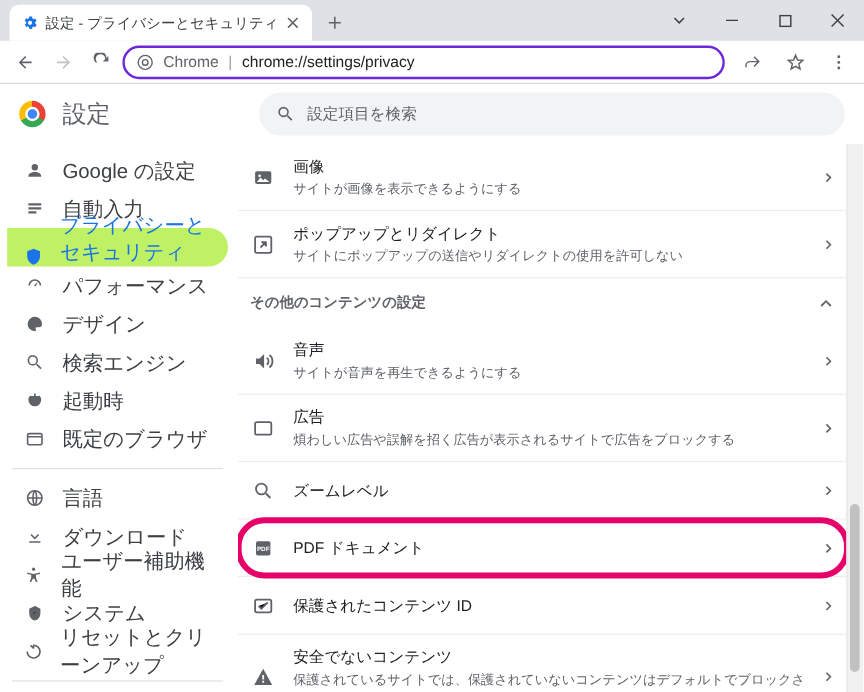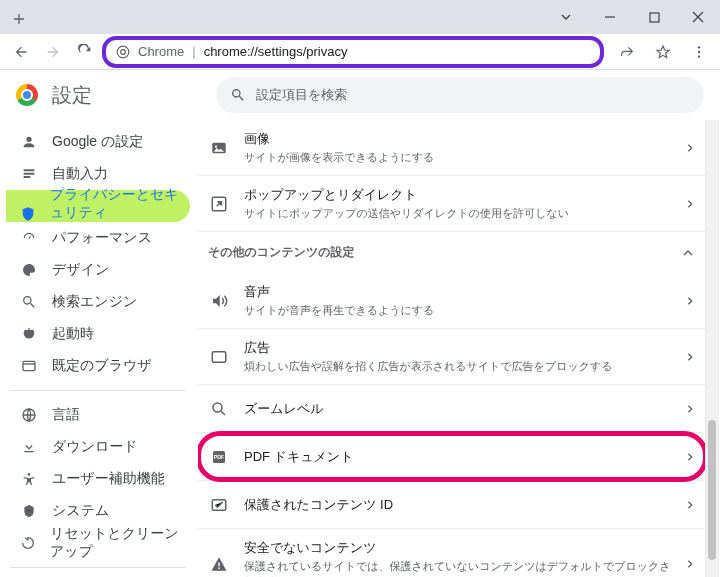--- a/index.html
+++ b/index.html
@@ -9,37 +9,37 @@
   .tab { background: #fff; border-radius: 8px 8px 0 0; height: 30px; margin-left: 8px; padding: 0 10px 0 10px; display: flex; align-items: center; gap: 6px; min-width: 190px; font-size: 12px; color: #3c4043; }
   .tab .favicon { width: 14px; height: 14px; display: flex; align-items: center; justify-content: center; }
   .tab .close { margin-left: auto; width: 12px; height: 12px; display:flex; align-items:center; justify-content:center;}
   .newtab { width: 26px; height: 26px; display:flex; align-items:center; justify-content:center; margin-left:6px; margin-bottom:2px;}
   .winctrls { margin-left:auto; display:flex; align-items:center; height:34px; }
   .winbtn { width:44px; height:30px; display:flex; align-items:center; justify-content:center; color:#3c4043;}
   
   .addrrow { height: 36px; background:#fff; border-bottom:1px solid #dadce0; display:flex; align-items:center; padding:0 6px; gap:2px;}
   .navicon { width:30px; height:30px; display:flex;align-items:center;justify-content:center; color:#5f6368; border-radius:50%; }
   .navicon.disabled { color:#bdc1c6; }
-  .omnibox { flex:1; display:flex; align-items:center; height:28px; border:4px solid #6d28d9; border-radius:14px; padding:12px 10px; gap:8px; font-size:13px; color:#5f6368; }
+  .omnibox { flex:1; display:flex; align-items:center; height:28px; border:2px solid #6d28d9; border-radius:14px; padding:12px 10px; gap:8px; font-size:13px; color:#5f6368; }
   .omnibox .chip { color:#5f6368; }
   .omnibox .sep { color:#9aa0a6; }
   .omnibox .path { color:#202124; }
   .addrright { display:flex; align-items:center; gap:6px; margin-left:6px;}
   
   .content { flex:1; display:flex; flex-direction:column; overflow:hidden; }
   .apphdr { height:50px; display:flex; align-items:center; padding:0 16px; gap:14px; }
   .chromelogo { width:22px; height:22px; border-radius:50%; background: conic-gradient(#ea4335 0 120deg,#34a853 120deg 240deg,#fbbc05 240deg 360deg); position:relative; }
   .chromelogo::after{content:"";position:absolute;inset:5px;border-radius:50%;background:#4285f4;border:2px solid #fff;}
   .apptitle { font-size:20px; color:#5f6368; }
   .searchwrap { flex:1; margin-left:110px; }
   .search { background:#f1f3f4; border-radius:20px; height:36px; display:flex; align-items:center; padding:0 14px; gap:10px; color:#5f6368; }
   .main { flex:1; display:flex; overflow:hidden; position:relative; }
   
   .sidebar { width:198px; padding:6px 8px 6px 6px; overflow-y:auto; }
-  .sbitem { display:flex; align-items:center; gap:14px; height:32px; padding:0 10px 0 14px; border-radius:0 16px 16px 0; font-size:14px; color:#3c4043; cursor:pointer;}
+  .sbitem { display:flex; align-items:center; gap:14px; height:32px; padding:0 10px 0 14px; border-radius:0 16px 16px 0; font-size:17px; color:#3c4043; cursor:pointer;}
   .sbitem.active { background:#bef264; color:#1a73e8;align-items:flex-end; }
   .sbitem .ic { width:18px; display:flex; align-items:center; justify-content:center; color:#5f6368;}
   .sbitem.active .ic { color:#1a73e8; }
   .sbdiv { border-top:1px solid #e0e0e0; margin:8px 4px; }
   
   .panel { flex:1; overflow-y:auto; padding:0 10px 10px 0; position:relative;}
   .row { display:flex; align-items:center; padding:10px 16px 10px 10px; gap:14px; border-top:1px solid #eceff1; min-height:48px; cursor:pointer;}
   .row:first-child{border-top:none;}
   .row .ric { width:22px; display:flex; align-items:center; justify-content:center; color:#5f6368;}
   .row .rtxt { flex:1; display:flex; flex-direction:column; gap:2px;}
@@ -51,20 +51,33 @@
   .highlight { position:relative; }
   .highlight::before { content:""; position:absolute; inset:-2px 2px -2px -2px; border:5px solid #e6006a; border-radius:24px; pointer-events:none;}
   .scrolltrack { position:absolute; right:1px; top:0; bottom:0; width:14px; background:#f1f1f1; border-left:1px solid #e6e6e6;}
   .scrollthumb { position:absolute; right:3px; width:8px; background:#c1c1c1; border-radius:4px;}
   svg { display:block; }
 </style>
 </head>
 <body>
 
 <div class="titlebar">
+  <div class="tab">
+    <span class="favicon">
+      <svg width="14" height="14" viewBox="0 0 24 24">
+          <path fill="#1a73e8" d="M19.4 13a7.5 7.5 0 000-2l2-1.6-2-3.4-2.4 1a7.4 7.4 0 00-1.7-1L15 3h-4l-.4 2.6a7.4 7.4 0 00-1.7 1l-2.4-1-2 3.4L6.6 11a7.5 7.5 0 000 2l-2 1.6 2 3.4 2.4-1a7.4 7.4 0 001.7 1L11 21h4l.4-2.6a7.4 7.4 0 001.7-1l2.4 1 2-3.4zM12 15a3 3 0 110-6 3 3 0 010 6z"></path>
+        </svg>
+    </span>
+    <span>設定 - プライバシーとセキュリティ</span>
+    <span class="close">
+      <svg width="10" height="10" viewBox="0 0 10 10">
+          <path stroke="#5f6368" stroke-width="1.3" d="M1 1l8 8M9 1l-8 8"></path>
+        </svg>
+    </span>
+  </div>
   <div class="newtab">
     <svg width="12" height="12" viewBox="0 0 12 12">
         <path stroke="#5f6368" stroke-width="1.3" d="M6 1v10M1 6h10"></path>
       </svg>
   </div>
   <div class="winctrls">
     <div class="winbtn">
         <svg width="12" height="12" viewBox="0 0 12 12">
           <path fill="none" stroke="#3c4043" stroke-width="1.3" d="M2 4l4 4 4-4"></path>
         </svg>

